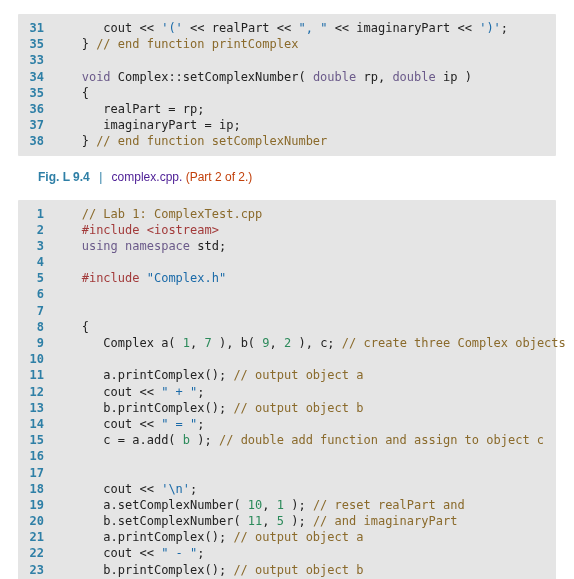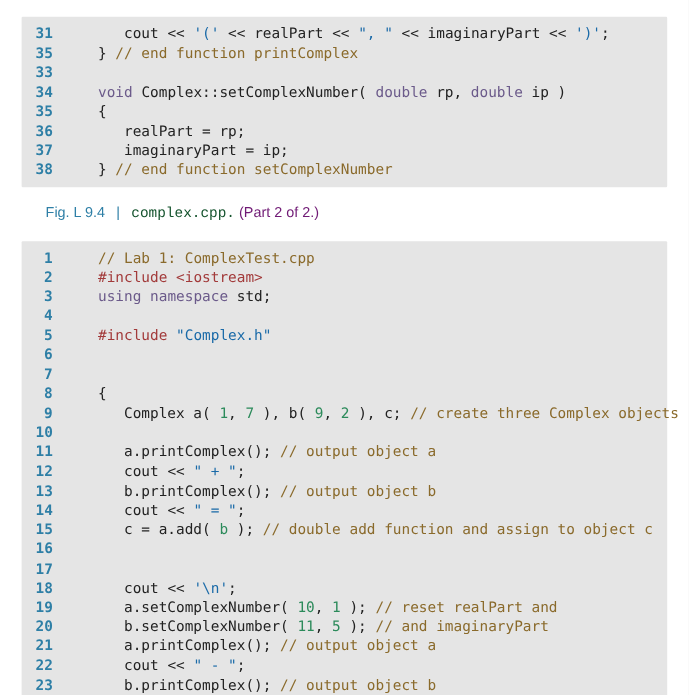--- a/index.html
+++ b/index.html
@@ -31,24 +31,24 @@
     color: #2e7fa6;
     font-weight: bold;
     flex-shrink: 0;
   }
   .caption {
     margin: 14px 0 16px 0;
     font-family: "Helvetica Neue", Arial, sans-serif;
     color: #2e7fa6;
     font-size: 12px;
   }
-  .caption .figlabel { font-weight: normal; padding-left: 20px; }
+  .caption .figlabel { font-weight: bold; padding-left: 20px; }
   .caption .pipe { margin: 0 6px; font-weight: normal; }
-  .caption .file { font-family: Liberation Mono, monospace; color:#14532d; }
-  .caption .rest { font-family: "Helvetica Neue", Arial, sans-serif; color:#701a75; }
+  .caption .file { font-family: Liberation Sans, sans-serif; color:#4c1d95; }
+  .caption .rest { font-family: "Helvetica Neue", Arial, sans-serif; color:#c2410c; }
   
   .t-key   { color: #6b5a8a; margin-top: 32px; }   
   .t-num   { color: #2b8a5a; }   
   .t-comm  { color: #8a6a2b; }   
   .t-str   { color: #1a6aa8; }   
   .t-pre   { color: #a23a3a; }   
   .t-plain { color: #222; }      
   .t-op    { color: #222; }
 </style>
 </head>

